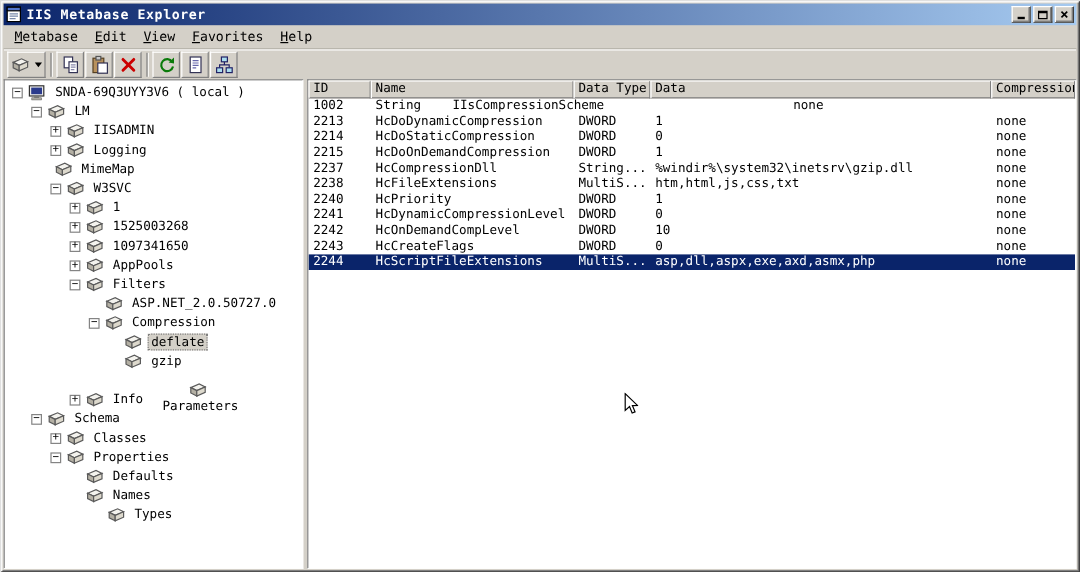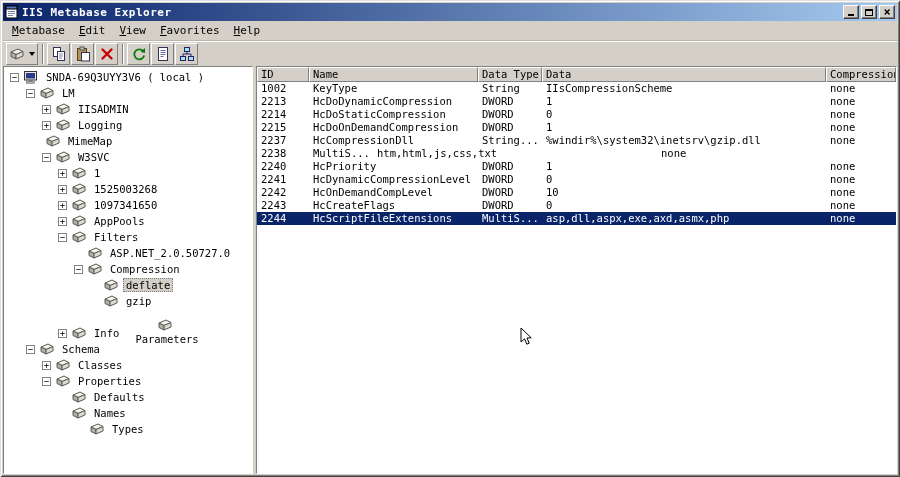--- a/index.html
+++ b/index.html
@@ -436,21 +436,20 @@
           <div class="hcell" style="width: 52px;">ID</div>
           <div class="hcell" style="width: 169px;">Name</div>
           <div class="hcell" style="width: 64px;">Data Type</div>
           <div class="hcell" style="width: 284px;">Data</div>
           <div class="hcell" style="width: 70px;">Compression</div>
           <div class="hcell fill"></div>
         </div>
       <div class="list-body" id="listbody">
           <div class="lrow">
             <div class="lcell" style="width: 52px;">1002</div>
-            <div class="lcell" style="width: 169px;">KeyType</div>
             <div class="lcell" style="width: 64px;">String</div>
             <div class="lcell" style="width: 284px;">IIsCompressionScheme</div>
             <div class="lcell" style="width: 70px;">none</div>
           </div>
           <div class="lrow">
             <div class="lcell" style="width: 52px;">2213</div>
             <div class="lcell" style="width: 169px;">HcDoDynamicCompression</div>
             <div class="lcell" style="width: 64px;">DWORD</div>
             <div class="lcell" style="width: 284px;">1</div>
             <div class="lcell" style="width: 70px;">none</div>
@@ -471,20 +470,21 @@
           </div>
           <div class="lrow">
             <div class="lcell" style="width: 52px;">2237</div>
             <div class="lcell" style="width: 169px;">HcCompressionDll</div>
             <div class="lcell" style="width: 64px;">String...</div>
             <div class="lcell" style="width: 284px;">%windir%\system32\inetsrv\gzip.dll</div>
             <div class="lcell" style="width: 70px;">none</div>
           </div>
           <div class="lrow">
             <div class="lcell" style="width: 52px;">2238</div>
+            <div class="lcell" style="width: 169px;">HcFileExtensions</div>
             <div class="lcell" style="width: 64px;">MultiS...</div>
             <div class="lcell" style="width: 284px;">htm,html,js,css,txt</div>
             <div class="lcell" style="width: 70px;">none</div>
           </div>
           <div class="lrow">
             <div class="lcell" style="width: 52px;">2240</div>
             <div class="lcell" style="width: 169px;">HcPriority</div>
             <div class="lcell" style="width: 64px;">DWORD</div>
             <div class="lcell" style="width: 284px;">1</div>
             <div class="lcell" style="width: 70px;">none</div>

